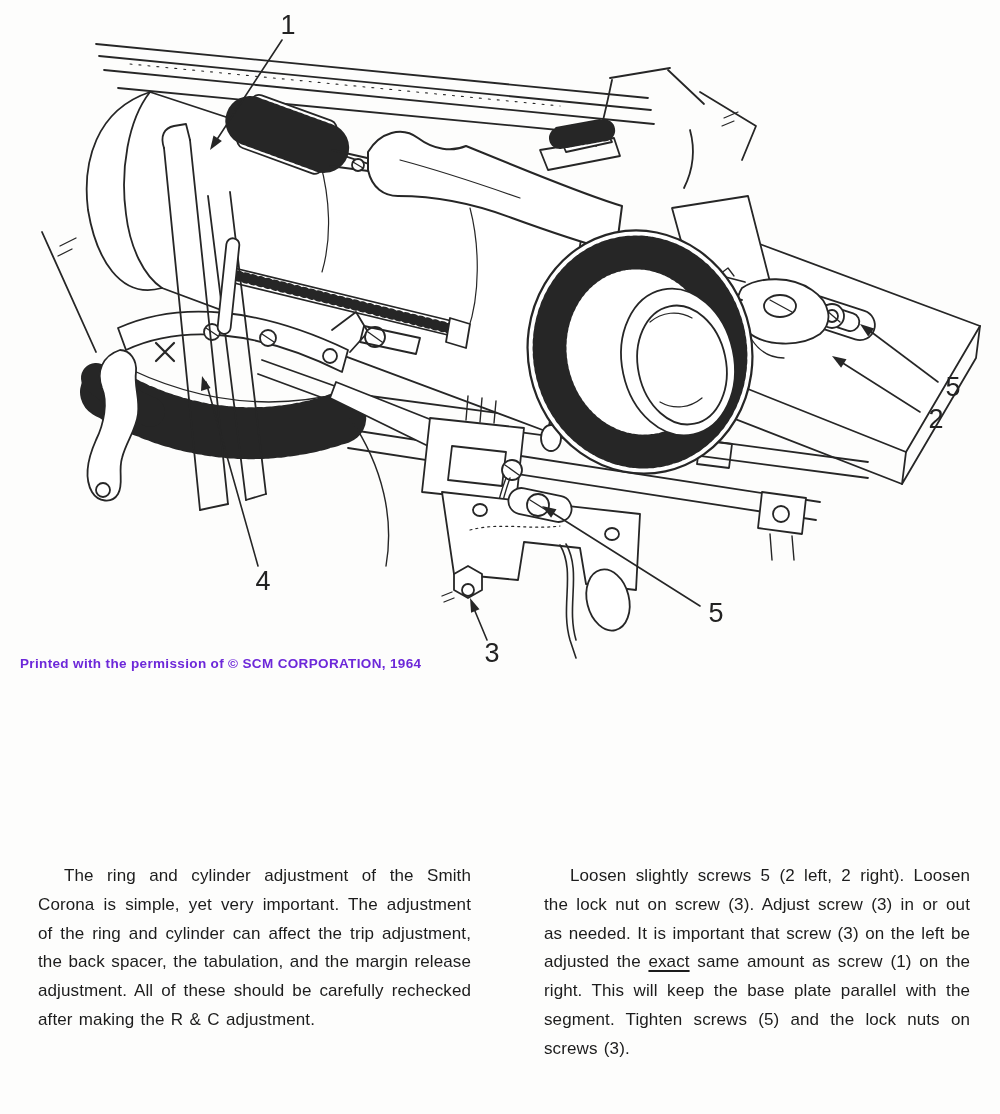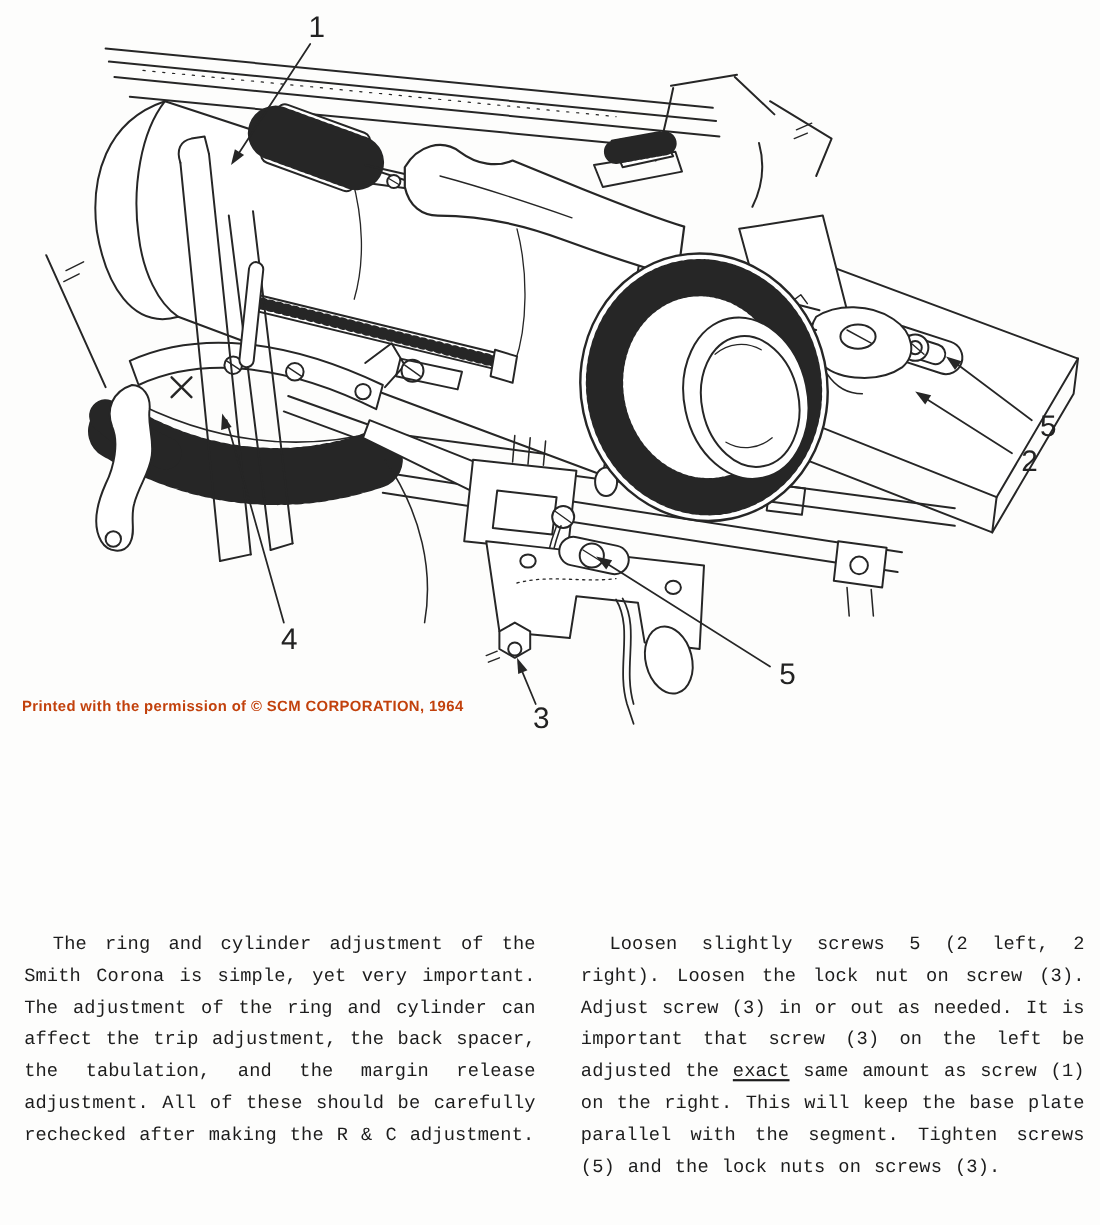--- a/index.html
+++ b/index.html
@@ -8,33 +8,33 @@
     background:#fdfdfc;overflow:hidden;
     font-family:"Liberation Sans", sans-serif;color:#1d1d1d;
   }
   .figure-wrap{position:absolute;top:0;left:0;width:1000px;height:680px;}
   svg{display:block;}
   .callout-num{
     font-family:"Liberation Sans", sans-serif;
     font-size:27px;fill:#222;font-weight:400;
   }
   .credit{
-    position:absolute;left:20px;top:634px;
-    font-size:13.5px;font-weight:700;letter-spacing:.35px;color:#c2410c;
+    position:absolute;left:20px;top:656px;
+    font-size:13.5px;font-weight:700;letter-spacing:.35px;color:#6d28d9;
     white-space:nowrap;
   }
   .article{position:absolute;top:846px;left:0;width:1000px;}
   .col{
     position:absolute;top:0;
     font-size:17px;line-height:28.8px;
     text-align:justify;letter-spacing:.1px;word-spacing:1.5px;color:#1c1c1c;
   }
   .col-left{left:22px;width:465px;}
   .col-right{left:528px;width:458px;}
-  .col p{margin:0;font-family:Liberation Mono, monospace;}
+  .col p{margin:16px;}
   p.indent{text-indent:26px;}
   p.jlast{text-align-last:justify;}
   .u{text-decoration:underline;text-underline-offset:3px;text-decoration-thickness:1.5px;}
 </style>
 </head>
 <body>
 
 <div class="page">
 
   <div class="figure-wrap">

